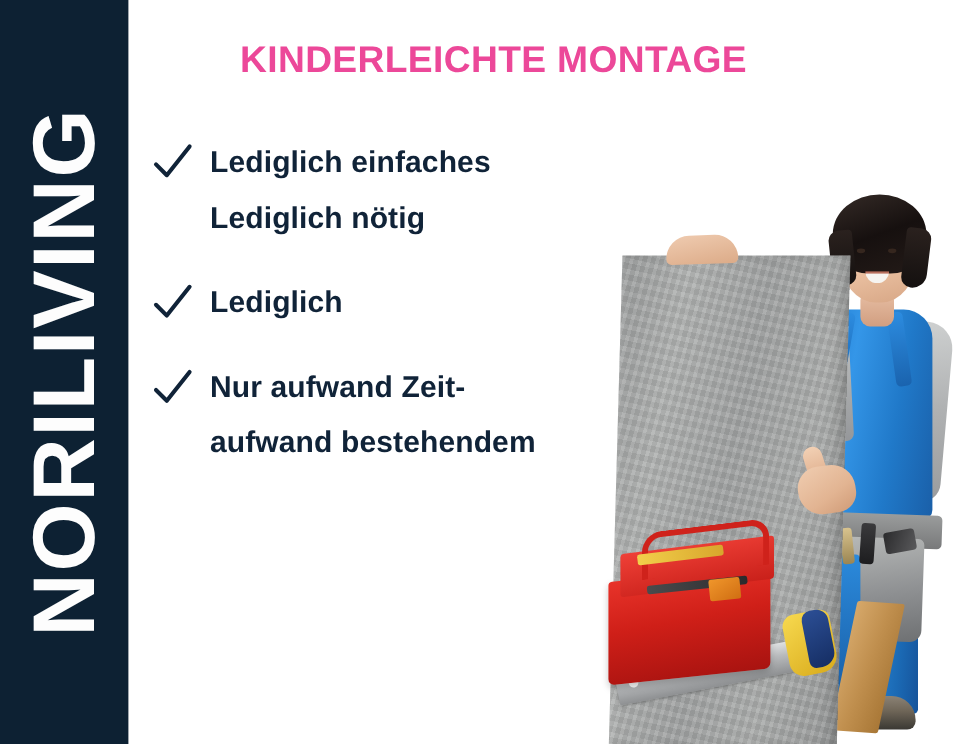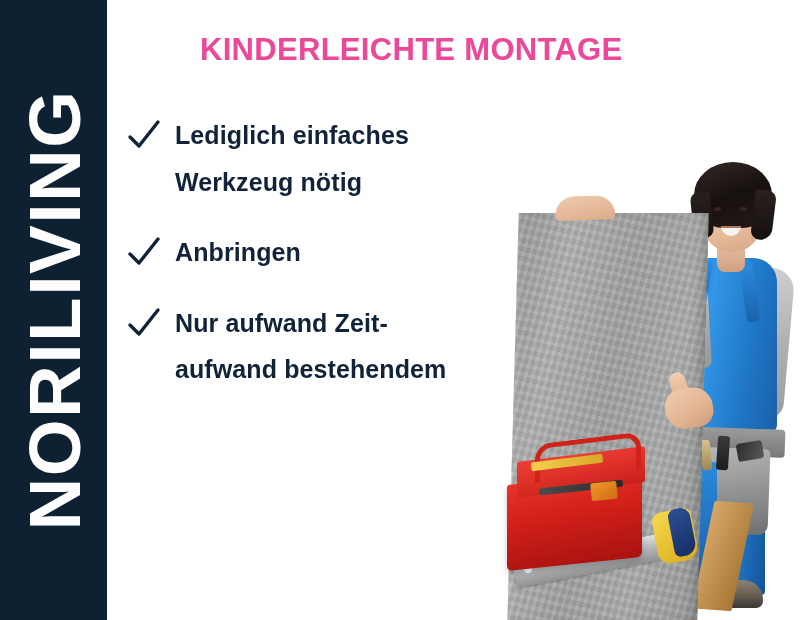--- a/index.html
+++ b/index.html
@@ -417,30 +417,30 @@
 
   <div class="bullets">
 
     <div class="bullet">
       <span class="check-icon">
         <svg viewBox="0 0 34 34" width="34" height="34" aria-hidden="true">
           <path d="M3 19 L12 28 L31 4" fill="none" stroke="#102338" stroke-width="3.4" stroke-linecap="round" stroke-linejoin="round"></path>
         </svg>
       </span>
       <span class="bullet-text">Lediglich einfaches</span>
-      <span class="bullet-text">Werkzeug nötig</span>
+      <span class="bullet-text">Lediglich nötig</span>
     </div>
 
     <div class="bullet">
       <span class="check-icon">
         <svg viewBox="0 0 34 34" width="34" height="34" aria-hidden="true">
           <path d="M3 19 L12 28 L31 4" fill="none" stroke="#102338" stroke-width="3.4" stroke-linecap="round" stroke-linejoin="round"></path>
         </svg>
       </span>
-      <span class="bullet-text">Anbringen</span>
+      <span class="bullet-text">Lediglich</span>
     </div>
 
     <div class="bullet">
       <span class="check-icon">
         <svg viewBox="0 0 34 34" width="34" height="34" aria-hidden="true">
           <path d="M3 19 L12 28 L31 4" fill="none" stroke="#102338" stroke-width="3.4" stroke-linecap="round" stroke-linejoin="round"></path>
         </svg>
       </span>
       <span class="bullet-text">Nur aufwand Zeit-</span>
       <span class="bullet-text">aufwand bestehendem</span>

